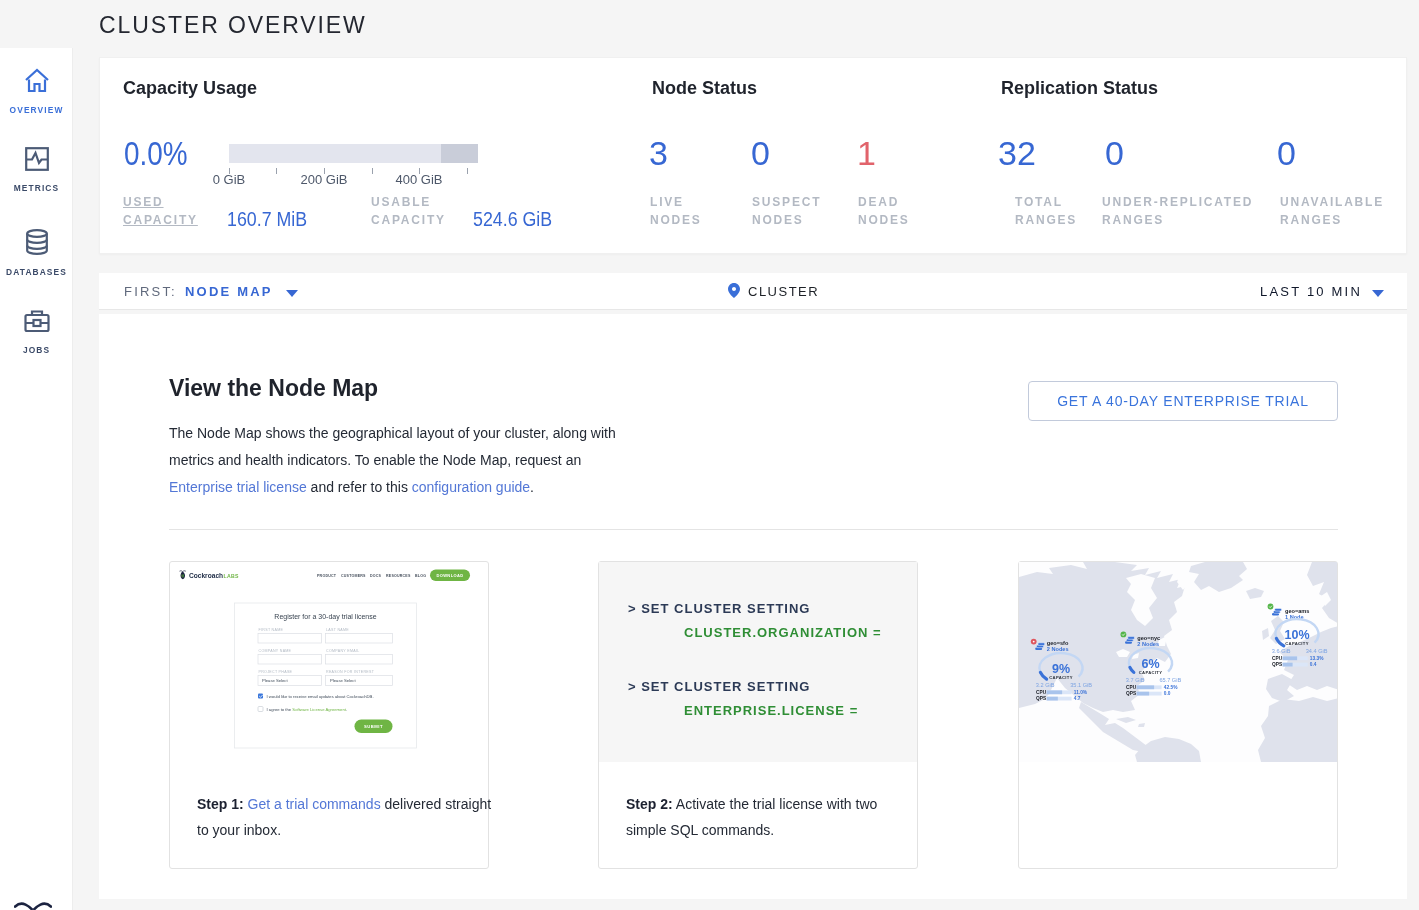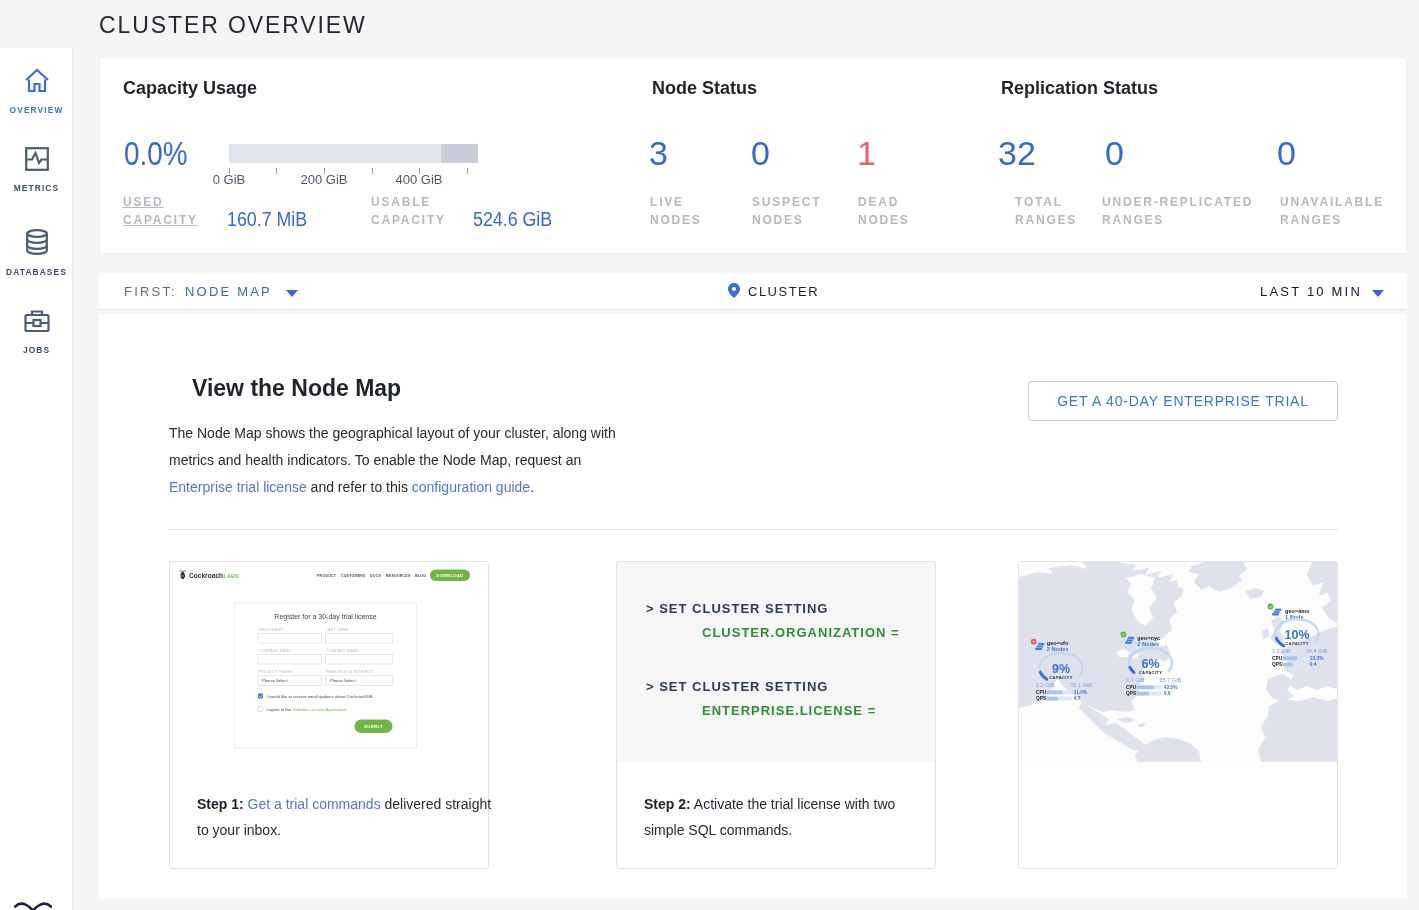--- a/index.html
+++ b/index.html
@@ -27,29 +27,29 @@
 
 #capbar { position:absolute; left:129px; top:86px; width:249px; height:19px; background:#e3e5ee; }
 #capbar .dark { position:absolute; right:0; top:0; width:37px; height:19px; background:#c9cdd9; }
 .tick { position:absolute; top:110px; width:1px; height:6px; background:#9aa1ad; }
 .ticklabel { position:absolute; top:114px; font-size:13px; color:#4e586a; transform:translateX(-50%); white-space:nowrap; }
 
 
 #viewbar { position:absolute; left:99px; top:273px; width:1308px; height:37px; background:#fff; border-bottom:1px solid #e7e7e7; }
 .vtext { font-size:13px; letter-spacing:2.2px; }
 #viewlabel { position:absolute; left:25px; top:11px; color:#60697c; }
-#viewval { position:absolute; left:86px; top:11px; color:#3767d3; }
+#viewval { position:absolute; left:86px; top:11px; color:#3767d3;font-weight:bold; }
 #viewarrow { position:absolute; left:187px; top:17px; width:0; height:0; border-left:6px solid transparent; border-right:6px solid transparent; border-top:7px solid #3767d3; }
 #clusterlbl { position:absolute; left:649px; top:11px; color:#1c2026; font-size:13px; letter-spacing:1.5px; }
 #timesel { position:absolute; right:45px; top:11px; color:#0f172a; }
 #timearrow { position:absolute; right:23px; top:17px; width:0; height:0; border-left:6px solid transparent; border-right:6px solid transparent; border-top:7px solid #3767d3; }
 
 
 #content { position:absolute; left:99px; top:314px; width:1308px; height:585px; background:#fff; }
-#nm-title { position:absolute; left:70px; top:61px; font-size:23px; font-weight:600; color:#1f232c;margin-left:23px; }
+#nm-title { position:absolute; left:70px; top:61px; font-size:23px; font-weight:600; color:#1f232c; }
 #nm-para { position:absolute; left:70px; top:106px; font-size:14px; color:#242a35; line-height:27px; width:500px; white-space:nowrap; }
 a.lnk { color:#5377d6; text-decoration:none; }
 #nm-btn { position:absolute; left:929px; top:67px; width:310px; height:40px; border:1px solid #c2cadb; border-radius:4px; color:#3a74dc; font-size:14px; letter-spacing:0.8px; text-align:center; line-height:38px; background:#fff; }
 #nm-hr { position:absolute; left:70px; top:215px; width:1169px; height:0; border-top:1px solid #e4e4e4; }
 
 .card { position:absolute; top:247px; width:320px; height:308px; background:#fff; border:1px solid #e2e2e2; border-radius:3px; }
 .card .img { position:absolute; left:0; top:0; width:318px; height:200px; overflow:hidden; }
 .caption { position:absolute; left:27px; top:229px; width:295px; font-size:14px; line-height:26px; color:#242a35; white-space:nowrap; }
 .caption b { color:#1c2130; }
 
@@ -213,21 +213,21 @@
         <rect x="88" y="144.5" width="5" height="5" rx="1" fill="#fff" stroke="#c9ced5" stroke-width="0.7"></rect>
         <text x="96.5" y="148.7" font-size="4.2" fill="#3e4a58">I agree to the <tspan fill="#6fb544">Software License Agreement</tspan>.</text>
         <rect x="184.5" y="157.5" width="38" height="13.5" rx="6.7" fill="#6fb544"></rect>
         <text x="203.5" y="166.3" font-size="4.2" font-weight="bold" fill="#fff" letter-spacing="0.5" text-anchor="middle">SUBMIT</text>
       </g>
     </svg>
     </div>
     <div class="caption"><b>Step 1:</b> <a class="lnk">Get a trial commands</a> delivered straight<br>to your inbox.</div>
   </div>
 
-  <div class="card" style="left:517px;">
+  <div class="card" style="left:499px;">
     <div class="img">
         <div id="code2">
       <span class="codeline" style="left:29px; top:39px;">&gt; SET CLUSTER SETTING</span>
       <span class="codeline green" style="left:85px; top:63px;">CLUSTER.ORGANIZATION =</span>
       <span class="codeline" style="left:29px; top:117px;">&gt; SET CLUSTER SETTING</span>
       <span class="codeline green" style="left:85px; top:141px;">ENTERPRISE.LICENSE =</span>
     </div>
       </div>
     <div class="caption"><b>Step 2:</b> Activate the trial license with two<br>simple SQL commands.</div>
   </div>

